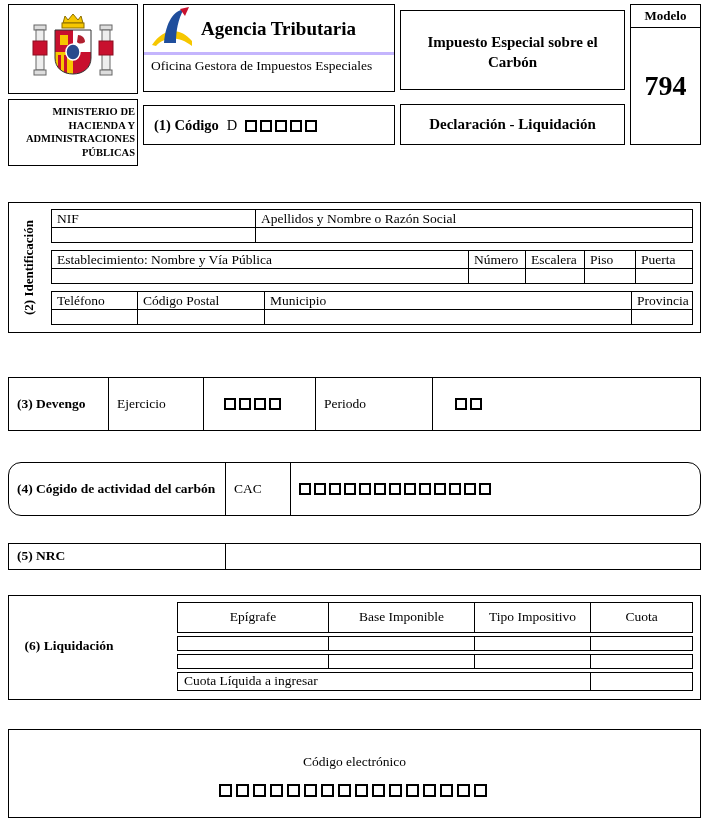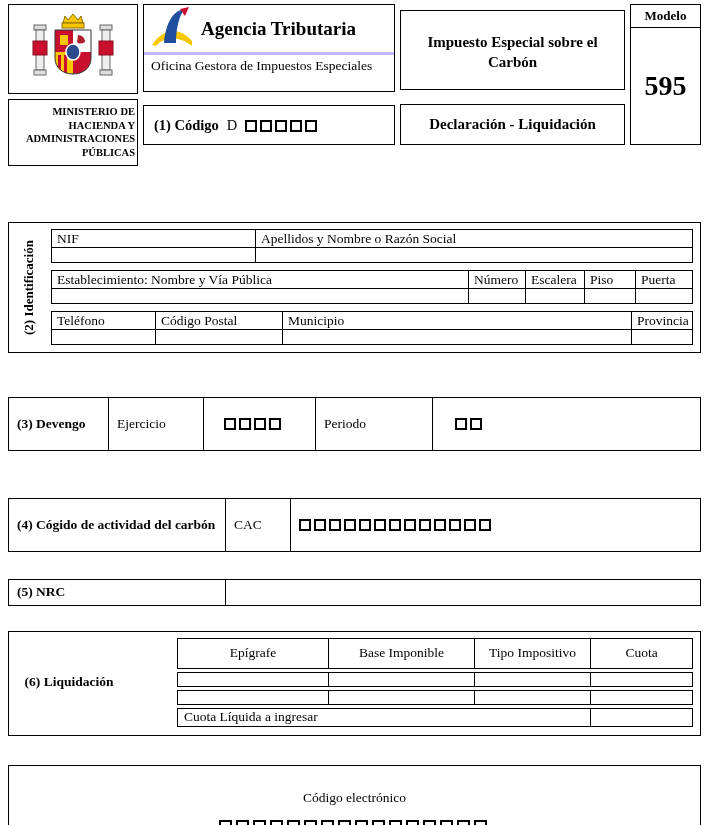--- a/index.html
+++ b/index.html
@@ -41,54 +41,54 @@
   .modelo-number { flex:1; display:flex; align-items:center; justify-content:center;
                    font-weight:bold; font-size:28px; }
 
   
   .sq { display:inline-block; width:12px; height:12px; border:2px solid #000;
         background:#fff; margin-right:3px; vertical-align:middle; }
   .sq-row { white-space:nowrap; }
   .codigo-elec-boxes .sq { width:13px; height:13px; margin-right:4px; }
 
   
-  .ident-section { margin-top:56px; display:flex; min-height:120px; }
+  .ident-section { margin-top:36px; display:flex; min-height:120px; }
   .vlabel { width:40px; display:flex; align-items:center; justify-content:center;
             font-weight:bold; font-size:13px; writing-mode:vertical-rl;
             transform:rotate(180deg); }
   .ident-content { flex:1; padding:6px 7px 7px 2px; }
   .cellrow { display:flex; }
   .cellrow > * { margin-left:-1px; }
   .cellrow > *:first-child { margin-left:0; }
   .hcell { border:1px solid #000; height:19px; font-size:13.5px; padding:1px 5px 0;
            white-space:nowrap; overflow:hidden; }
   .icell { border:1px solid #000; height:16px; background:#fff; }
   .irow { margin-top:-1px; margin-bottom:7px; }
   .grow { flex:1; }
   .w-nif  { width:205px; }
   .w-num  { width:58px; }
   .w-esc  { width:60px; }
   .w-piso { width:52px; }
   .w-pta  { width:58px; }
-  .w-tel  { width:105px; }
+  .w-tel  { width:87px; }
   .w-cp   { width:128px; }
   .w-prov { width:62px; }
 
   
   .strip { display:flex; align-items:stretch; }
   .seg { display:flex; align-items:center; font-size:13.5px; padding:0 8px; }
   .seg.bold { font-weight:bold; }
   .br { border-right:1px solid #000; }
   .devengo { margin-top:44px; height:54px; }
   .w-dev  { width:100px; }
   .w-ej   { width:95px; }
   .w-ejsq { width:112px; padding-left:20px; }
   .w-per  { width:117px; }
   .sqseg  { padding-left:22px; }
-  .cac-section { margin-top:47px; height:54px; }
+  .cac-section { margin-top:31px; height:54px;border-radius:13px; }
   .w-caclabel { width:217px; }
   .w-cac { width:65px; }
   .nrc-section { margin-top:27px; height:27px; }
   .w-nrclabel { width:217px; }
 
   
   .liq { margin-top:25px; display:flex; padding:6px 7px 8px 0; }
   .liq-label { width:120px; display:flex; align-items:center; justify-content:center;
                font-weight:bold; font-size:13.5px; }
   .liq-table { flex:1;padding-left:48px; }
@@ -172,21 +172,21 @@
       </div>
     </div>
 
     <div class="col3">
       <div class="bbox tax-box">Impuesto Especial sobre el Carbón</div>
       <div class="bbox decl-box">Declaración - Liquidación</div>
     </div>
 
     <div class="col4 bbox">
       <div class="modelo-label">Modelo</div>
-      <div class="modelo-number">595</div>
+      <div class="modelo-number">794</div>
     </div>
   </div>
 
   <div class="bbox ident-section">
     <div class="vlabel">(2) Identificación</div>
     <div class="ident-content">
 
       <div class="cellrow">
         <div class="hcell w-nif">NIF</div>
         <div class="hcell grow">Apellidos y Nombre o Razón Social</div>

